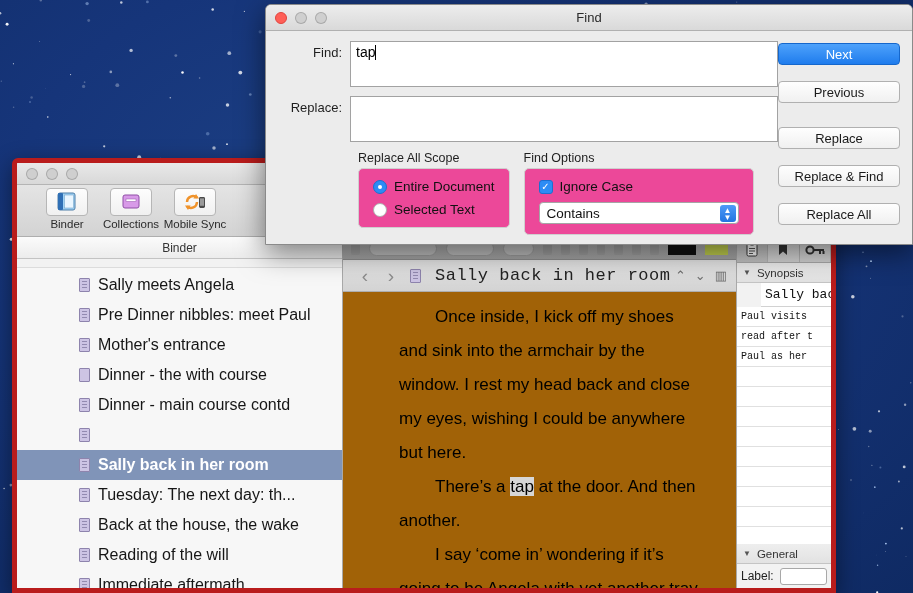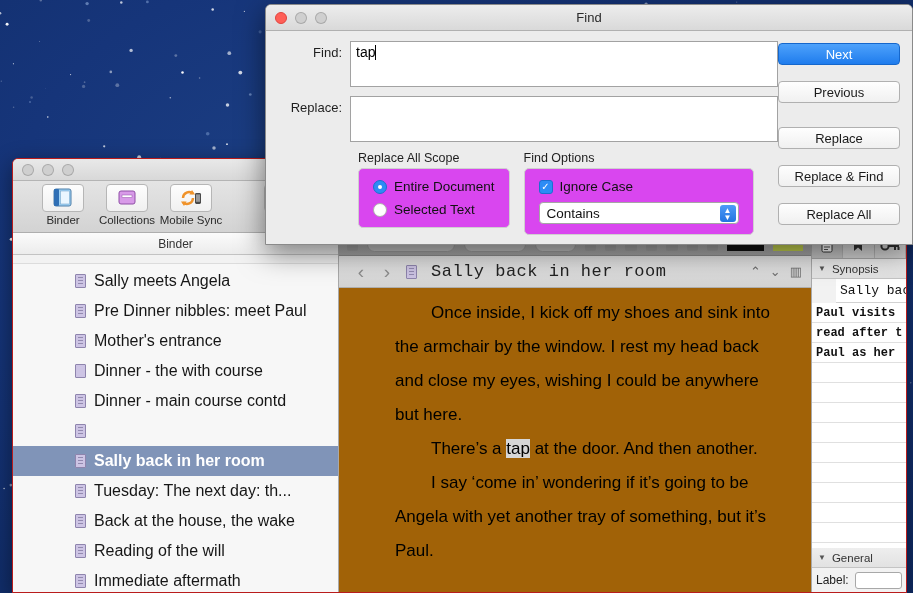--- a/index.html
+++ b/index.html
@@ -19,23 +19,23 @@
     background:
       radial-gradient(ellipse at 40% 35%, #1d4185 0%, #16357a 45%, #0f2a63 100%);
     overflow: hidden;
   }
   #stars { position: absolute; inset: 0; }
 
   
   #main-window {
     position: absolute;
     left: 12px; top: 158px;
-    width: 895px; height: 435px;
+    width: 824px; height: 435px;
     background: #ececec;
-    border: 1px solid #b91c1c;
+    border: 5px solid #b91c1c;
     border-radius: 6px 6px 0 0;
     box-shadow: 0 6px 22px rgba(0,0,0,.45);
     overflow: hidden;
     display: flex; flex-direction: column;
   }
 
   .titlebar {
     height: 22px;
     background: linear-gradient(#e9e9e9, #d8d8d8);
     border-bottom: 1px solid #b4b4b4;
@@ -223,25 +223,24 @@
     display: flex; align-items: center;
     padding-left: 4px;
     white-space: nowrap; overflow: hidden; margin-left: 24px;
   }
   .syn-body {
     flex: 1; min-height: 0; overflow: hidden;
     background:
       repeating-linear-gradient(to bottom,
         #ffffff 0 19px, #e0e0e0 19px 20px);
     font-family: "Liberation Mono", monospace;
-    font-size: 12px; line-height: 20px;
+    font-size: 10px; line-height: 20px;
     color: #111;
     padding-left: 4px;
     white-space: nowrap;
-    font-weight: bold;
   }
   .label-row {
     height: 24px; flex: none;
     display: flex; align-items: center;
     padding: 0 4px;
     font-size: 12px; color: #222;
     background: #f2f2f2;
   }
   .label-field {
     margin-left: 6px; flex: 1; height: 17px;
@@ -294,21 +293,21 @@
   }
   .caret {
     display: inline-block; width: 1px; height: 15px;
     background: #000; vertical-align: -3px;
   }
 
   .groups { display: flex; gap: 14px; padding-left: 80px; }
   .group { }
   .group-title { font-size: 12.5px; color: #1f1f1f; margin-bottom: 3px; }
   .group-box {
-    background: #d946ef;
+    background: #ec4899;
     border: 1px solid #cfcfcf;
     border-radius: 5px;
     padding: 10px 14px;
   }
   .opt { display: flex; align-items: center; margin-bottom: 8px; font-size: 13.5px; color: #111; }
   .opt:last-child { margin-bottom: 0; }
   .radio {
     width: 14px; height: 14px; border-radius: 50%;
     border: 1px solid #adadad; background: #fff;
     margin-right: 7px; flex: none;

